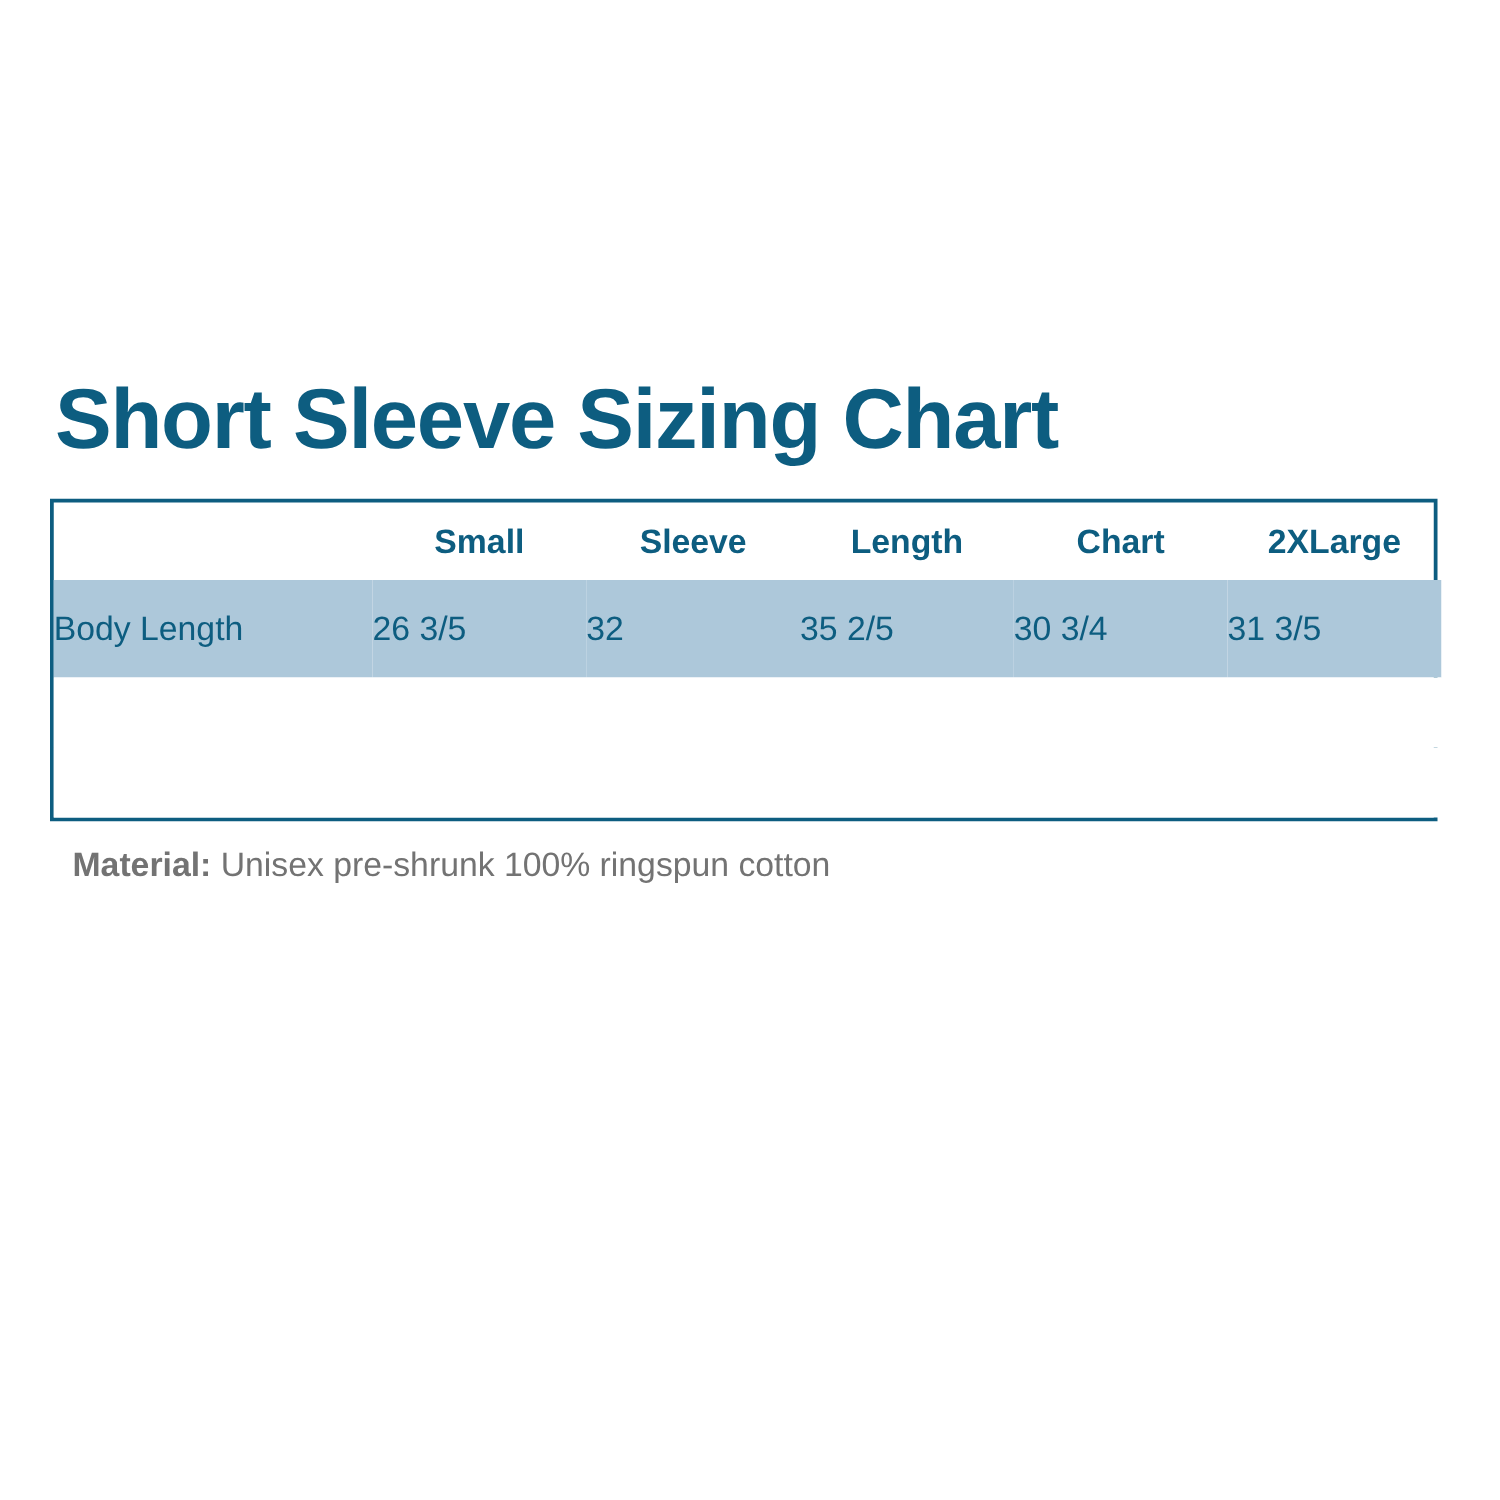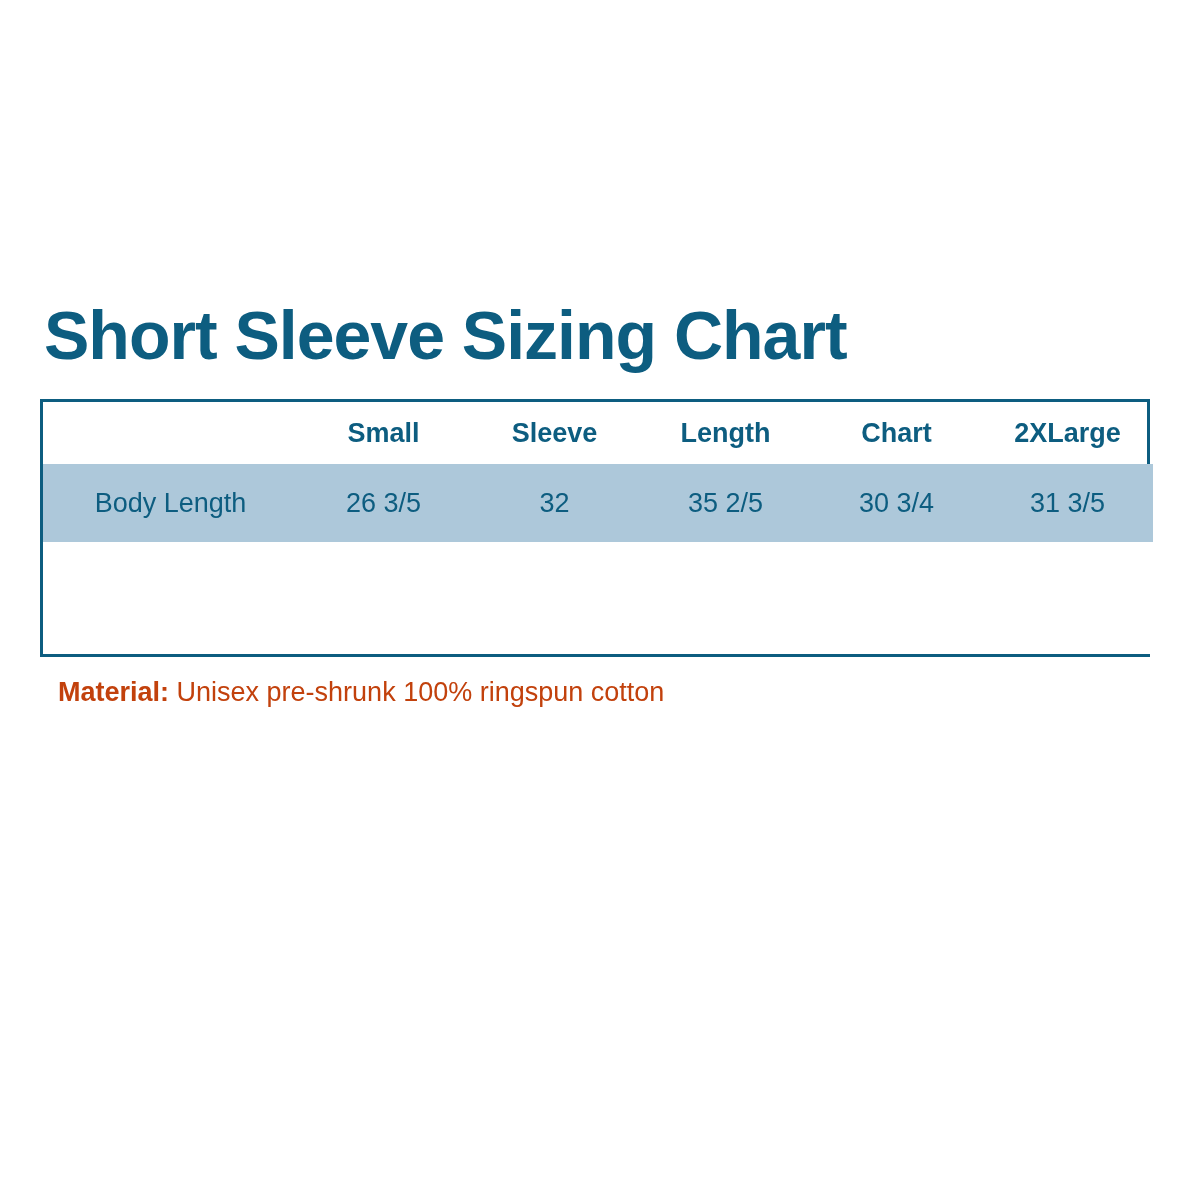--- a/index.html
+++ b/index.html
@@ -70,36 +70,35 @@
     background: #ffffff;
   }
   tbody tr.data-row td {
     height: 78px;
     vertical-align: middle;
   }
   tbody tr.spacer-row td {
     height: 56px;
   }
   td.row-label {
-    text-align: center;
+    text-align: left;
     padding-left: 22px;
     font-size: 30px;
     font-weight: 400;
   }
   td.value {
-    text-align: center;
     font-size: 28px;
     font-weight: 400;
   }
   .footnotes {
     margin-top: 16px;
     margin-left: 18px;
     font-size: 27px;
     line-height: 1.45;
-    color: #c2410c;
+    color: #737373;
   }
   .footnotes .label {
     font-weight: 700;
   }
   .footnote-line { display: block; }
 </style>
 </head>
 <body>
 
 <div class="page">

